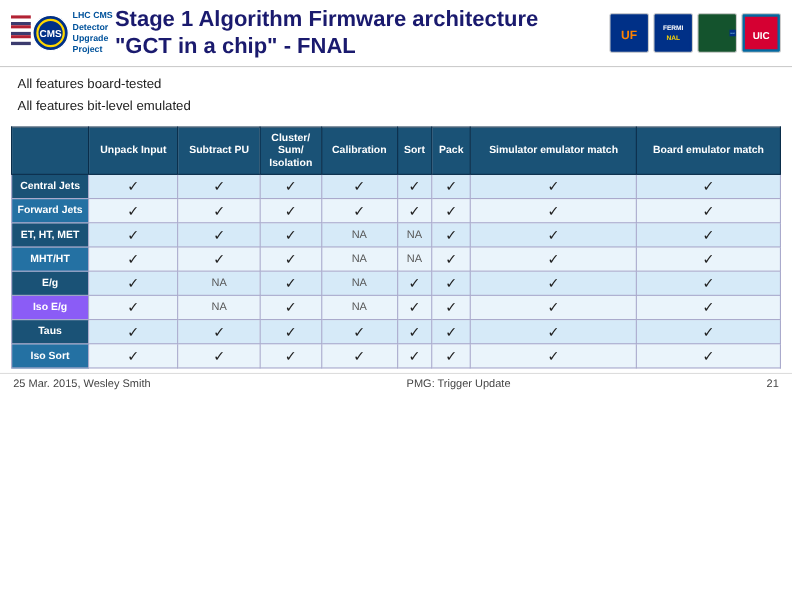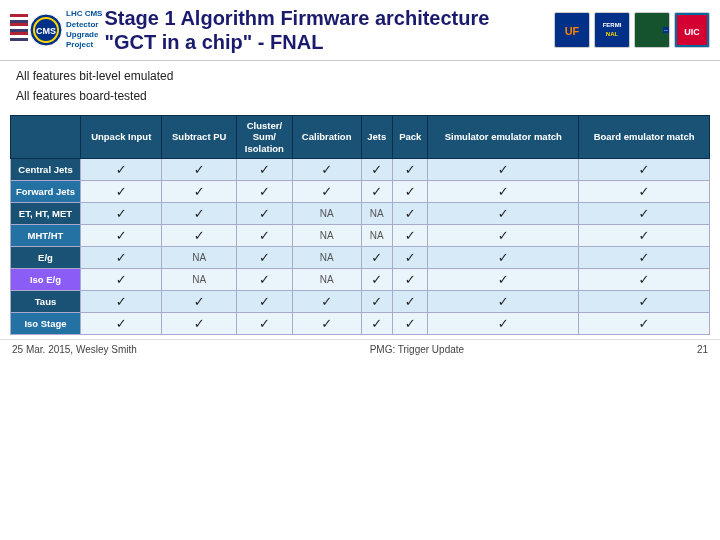--- a/index.html
+++ b/index.html
@@ -183,34 +183,34 @@
     <div class="logo-box uic-logo">
       <svg width="30" height="30" viewBox="0 0 30 30">
         <rect width="30" height="30" fill="#D50032"></rect>
         <text x="15" y="20" text-anchor="middle" font-size="9" fill="#fff">UIC</text>
       </svg>
     </div>
   </div>
 </div>
 
 <div class="subtitle">
+  <p>All features board-tested</p>
   <p>All features bit-level emulated</p>
-  <p>All features board-tested</p>
 </div>
 
 <div class="table-wrap">
   <table id="algo-table">
     <thead id="table-head">
     <tr>
           <th style="width: 70px;"></th>
           <th>Unpack Input</th>
           <th>Subtract PU</th>
           <th>Cluster/<br> Sum/<br> Isolation</th>
           <th>Calibration</th>
-          <th>Jets</th>
+          <th>Sort</th>
           <th>Pack</th>
           <th>Simulator emulator match</th>
           <th>Board emulator match</th>
         </tr>
       </thead>
     <tbody id="table-body">
     <tr class="row-dark">
           <td style="font-weight: bold; color: white; background: rgb(26, 82, 118); font-size: 9.5px;">Central Jets</td>
           <td style="background: rgb(214, 234, 248);"><span class="check" style="font-size:13px;">✓</span></td>
           <td style="background: rgb(214, 234, 248);"><span class="check" style="font-size:13px;">✓</span></td>
@@ -281,21 +281,21 @@
           <td style="background: rgb(214, 234, 248);"><span class="check" style="font-size:13px;">✓</span></td>
           <td style="background: rgb(214, 234, 248);"><span class="check" style="font-size:13px;">✓</span></td>
           <td style="background: rgb(214, 234, 248);"><span class="check" style="font-size:13px;">✓</span></td>
           <td style="background: rgb(214, 234, 248);"><span class="check" style="font-size:13px;">✓</span></td>
           <td style="background: rgb(214, 234, 248);"><span class="check" style="font-size:13px;">✓</span></td>
           <td style="background: rgb(214, 234, 248);"><span class="check" style="font-size:13px;">✓</span></td>
           <td style="background: rgb(214, 234, 248);"><span class="check" style="font-size:13px;">✓</span></td>
           <td style="background: rgb(214, 234, 248);"><span class="check" style="font-size:13px;">✓</span></td>
         </tr>
         <tr class="row-light">
-          <td style="font-weight: bold; color: white; background: rgb(36, 113, 163); font-size: 9.5px;">Iso Stage</td>
+          <td style="font-weight: bold; color: white; background: rgb(36, 113, 163); font-size: 9.5px;">Iso Sort</td>
           <td style="background: rgb(234, 244, 251);"><span class="check" style="font-size:13px;">✓</span></td>
           <td style="background: rgb(234, 244, 251);"><span class="check" style="font-size:13px;">✓</span></td>
           <td style="background: rgb(234, 244, 251);"><span class="check" style="font-size:13px;">✓</span></td>
           <td style="background: rgb(234, 244, 251);"><span class="check" style="font-size:13px;">✓</span></td>
           <td style="background: rgb(234, 244, 251);"><span class="check" style="font-size:13px;">✓</span></td>
           <td style="background: rgb(234, 244, 251);"><span class="check" style="font-size:13px;">✓</span></td>
           <td style="background: rgb(234, 244, 251);"><span class="check" style="font-size:13px;">✓</span></td>
           <td style="background: rgb(234, 244, 251);"><span class="check" style="font-size:13px;">✓</span></td>
         </tr>
       </tbody>

